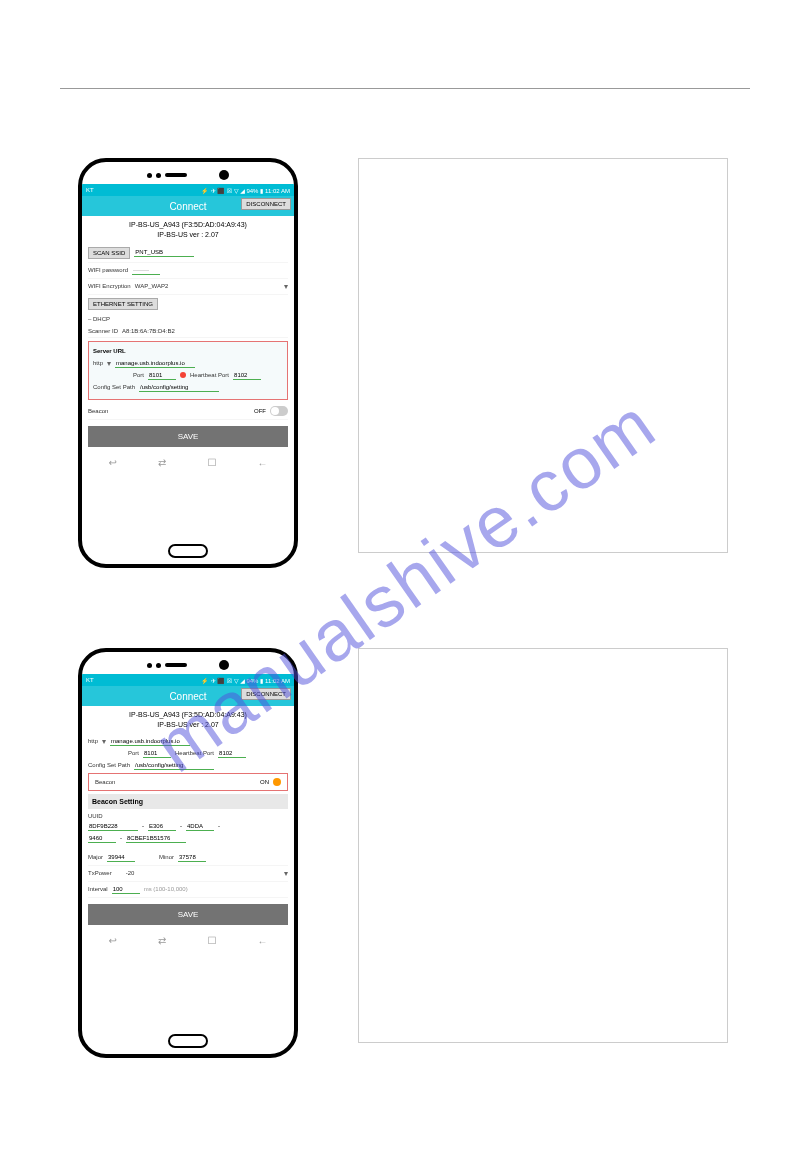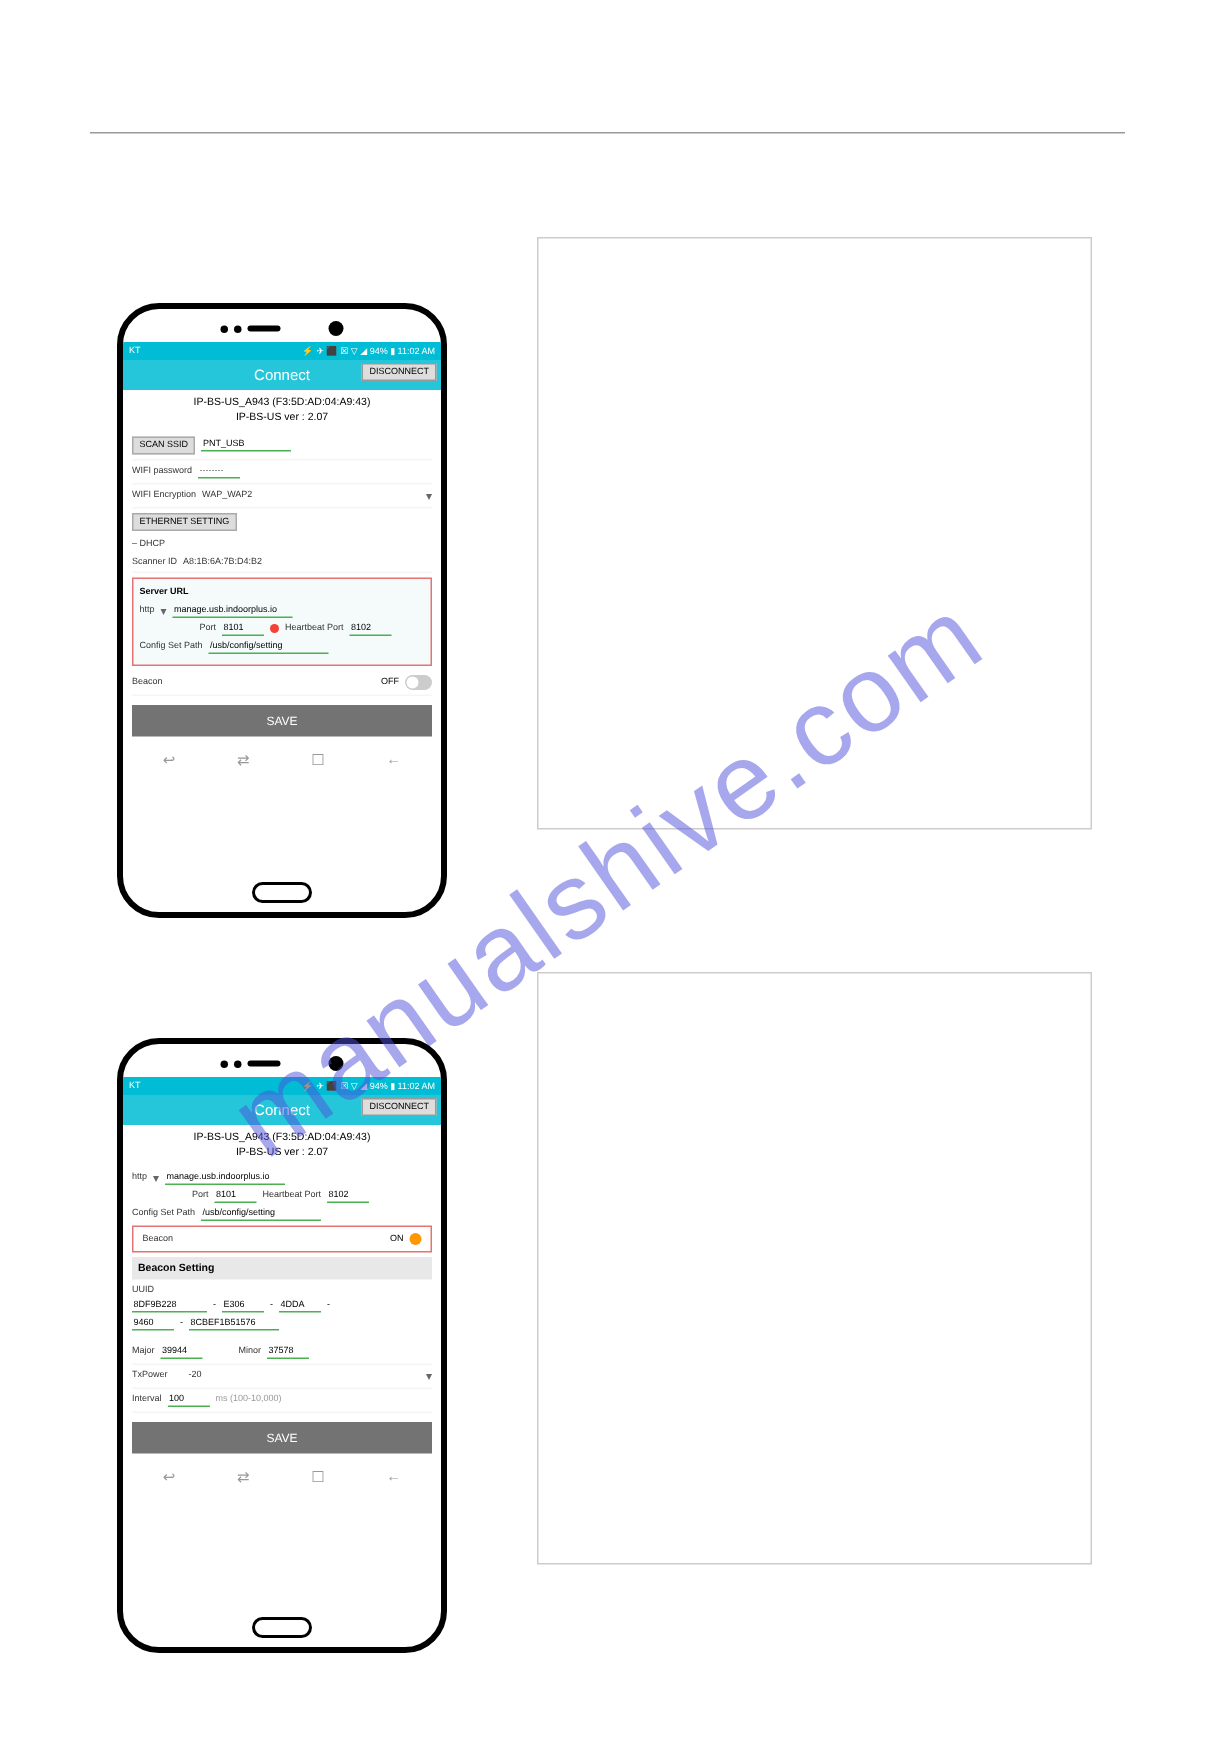--- a/index.html
+++ b/index.html
@@ -2,21 +2,21 @@
 <html><head>
   <meta charset="utf-8">
   <style>
     * { box-sizing: border-box; margin: 0; padding: 0; font-family: Arial, sans-serif; }
     body { background: #fff; width: 810px; height: 1170px; position: relative; overflow: hidden; }
     .header-line { position: absolute; top: 88px; left: 60px; right: 60px; height: 1px; background: #999; }
     .watermark { position: absolute; top: 50%; left: 50%; transform: translate(-50%, -50%) rotate(-35deg); font-size: 72px; color: rgba(80,80,220,0.5); font-weight: 400; pointer-events: none; z-index: 100; letter-spacing: 2px; }
     .section { position: absolute; display: flex; gap: 60px; }
     .section1 { top: 158px; left: 78px; }
     .section2 { top: 648px; left: 78px; }
-    .phone { width: 220px; height: 410px; border: 4px solid #000; border-radius: 28px; background: #fff; position: relative; overflow: hidden; margin-top: 44px; }
+    .phone { width: 220px; height: 410px; border: 4px solid #000; border-radius: 28px; background: #fff; position: relative; overflow: hidden; }
     .phone-top { height: 22px; display: flex; align-items: center; justify-content: center; gap: 4px; padding-top: 4px; }
     .speaker { width: 22px; height: 4px; background: #000; border-radius: 2px; }
     .dot { width: 5px; height: 5px; background: #000; border-radius: 50%; }
     .dot.big { width: 10px; height: 10px; margin-left: 28px; }
     .status-bar { background: #00bcd4; height: 12px; color: #fff; font-size: 6px; display: flex; justify-content: space-between; align-items: center; padding: 0 4px; }
     .app-header { background: #26c6da; height: 20px; display: flex; align-items: center; justify-content: center; position: relative; }
     .app-title { color: #fff; font-size: 10px; }
     .disconnect-btn { position: absolute; right: 3px; top: 2px; background: #ddd; border: 1px solid #999; font-size: 6px; padding: 2px 4px; }
     .device-info { text-align: center; font-size: 7px; padding: 4px 0; line-height: 1.4; }
     .content { padding: 0 6px; font-size: 6px; }

